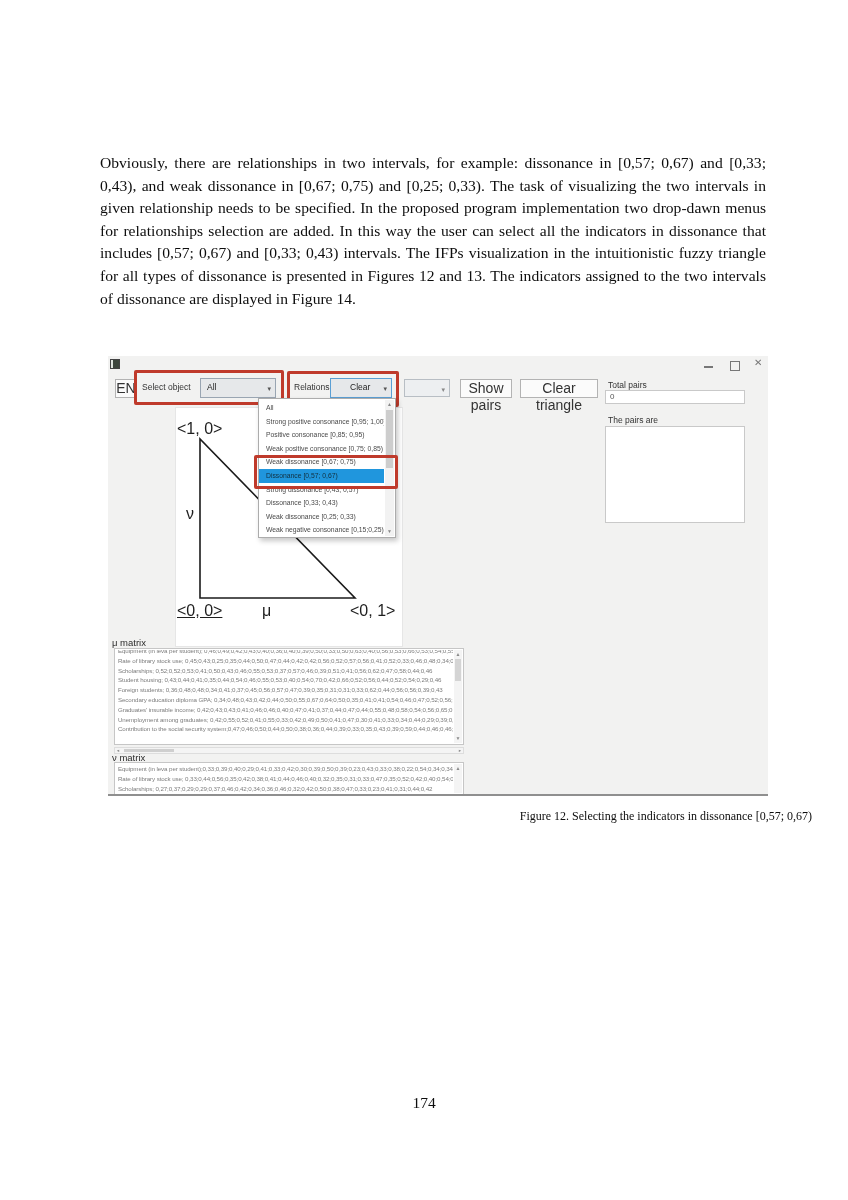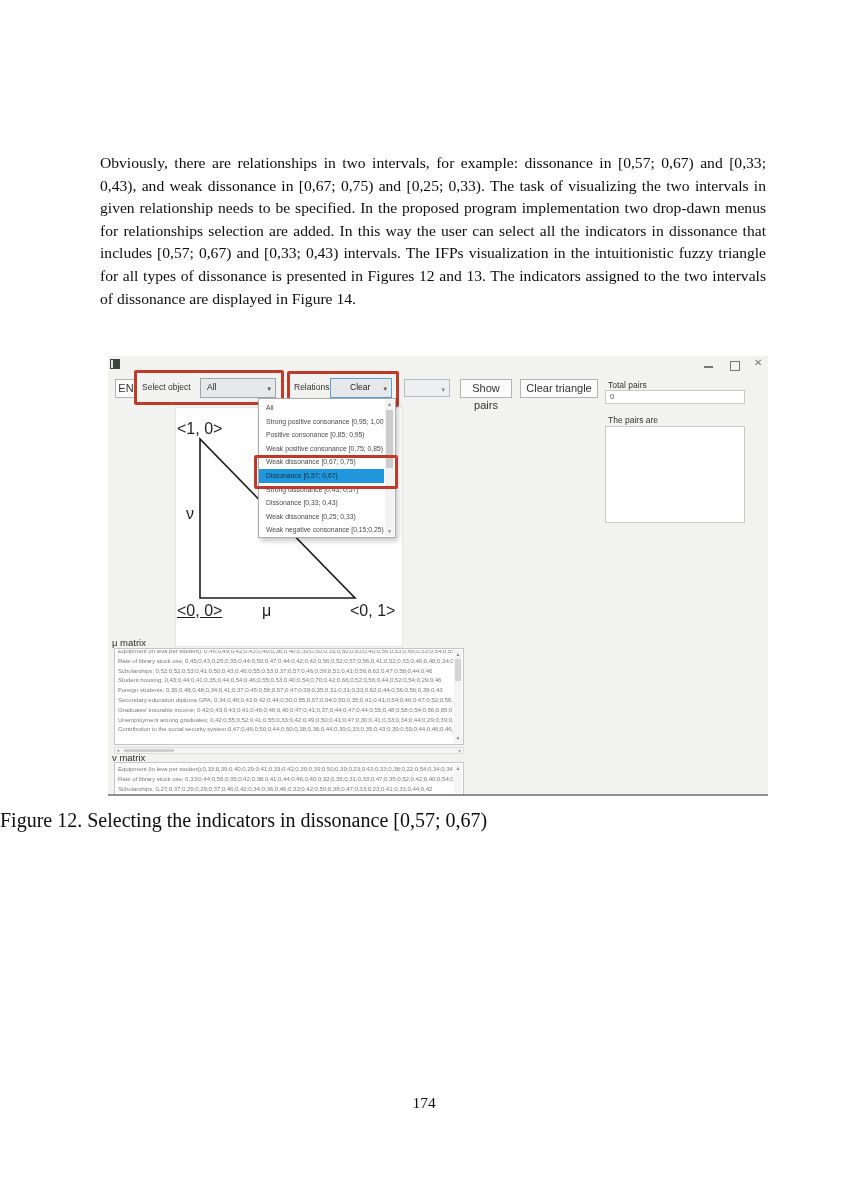--- a/index.html
+++ b/index.html
@@ -3,33 +3,33 @@
 <meta charset="utf-8">
 <style>
   html,body{margin:0;padding:0;background:#fff;}
   .page{position:relative;width:848px;height:1200px;background:#ffffff;overflow:hidden;font-family:"Liberation Serif",serif;color:#0d0d0d;}
 
   
   .doc-heading{position:absolute;left:100px;top:84px;width:668px;display:flex;font-weight:bold;font-size:17.5px;line-height:27px;}
   .h-num{width:43px;flex:none;}
   .h-body{flex:1;}
   .doc-para{position:absolute;left:100px;top:152px;width:666px;font-size:15.6px;line-height:22.6px;text-align:justify;}
-  .caption{position:absolute;left:0;top:809px;width:812px;text-align:left;font-size:20px;}
+  .caption{position:absolute;left:0;top:809px;width:812px;text-align:right;font-size:12px;}
   .pageno{position:absolute;left:0;top:1094px;width:848px;text-align:center;font-size:15.5px;}
 
   
   .shot{position:absolute;left:108px;top:356px;width:660px;height:438px;background:#f2f2f1;border-bottom:2px solid #8f8f8f;font-family:"Liberation Sans",sans-serif;color:#333;}
   .abs{position:absolute;}
 
   .win-icon{left:2px;top:3px;width:8px;height:8px;background:linear-gradient(90deg,#dfe4df 30%,#3d463d 30%);border:1px solid #444;}
   .ctl-min{left:596px;top:10px;width:9px;height:2px;background:#777;}
   .ctl-max{left:622px;top:5px;width:8px;height:8px;border:1.3px solid #777;background:#f2f2f1;}
   .ctl-close{left:646px;top:1px;font-size:10px;color:#777;line-height:12px;}
 
-  .btn{background:#fbfbfb;border:1px solid #b3b3b3;font-size:11px;color:#333;text-align:center;line-height:17px;height:19px;box-sizing:border-box;}
+  .btn{background:#fbfbfb;border:1px solid #b3b3b3;font-size:14px;color:#333;text-align:center;line-height:17px;height:19px;box-sizing:border-box;}
   .lbl{font-size:8.5px;color:#333;white-space:nowrap;}
   .combo{height:20px;background:#e6e8ea;border:1px solid #99a5b2;box-sizing:border-box;font-size:8.5px;color:#222;line-height:17px;padding-left:6px;white-space:nowrap;}
   .combo .arr{position:absolute;right:4px;top:1px;font-size:7px;color:#555;}
   .combo.focus{border:1.5px solid #5a9fd4;padding-left:19px;}
   .combo.empty{background:#edeff1;border:1px solid #b8bec4;height:18px;}
 
   .red-rect{border:3px solid #bf3a2b;border-radius:2px;box-sizing:border-box;z-index:15;background:transparent;}
 
   .tri-panel{left:67px;top:51px;width:226px;height:238px;background:#fff;border:1px solid #e6e6e6;}
   .tri-lbl{position:absolute;font-size:16px;color:#1e1e1e;white-space:nowrap;}

